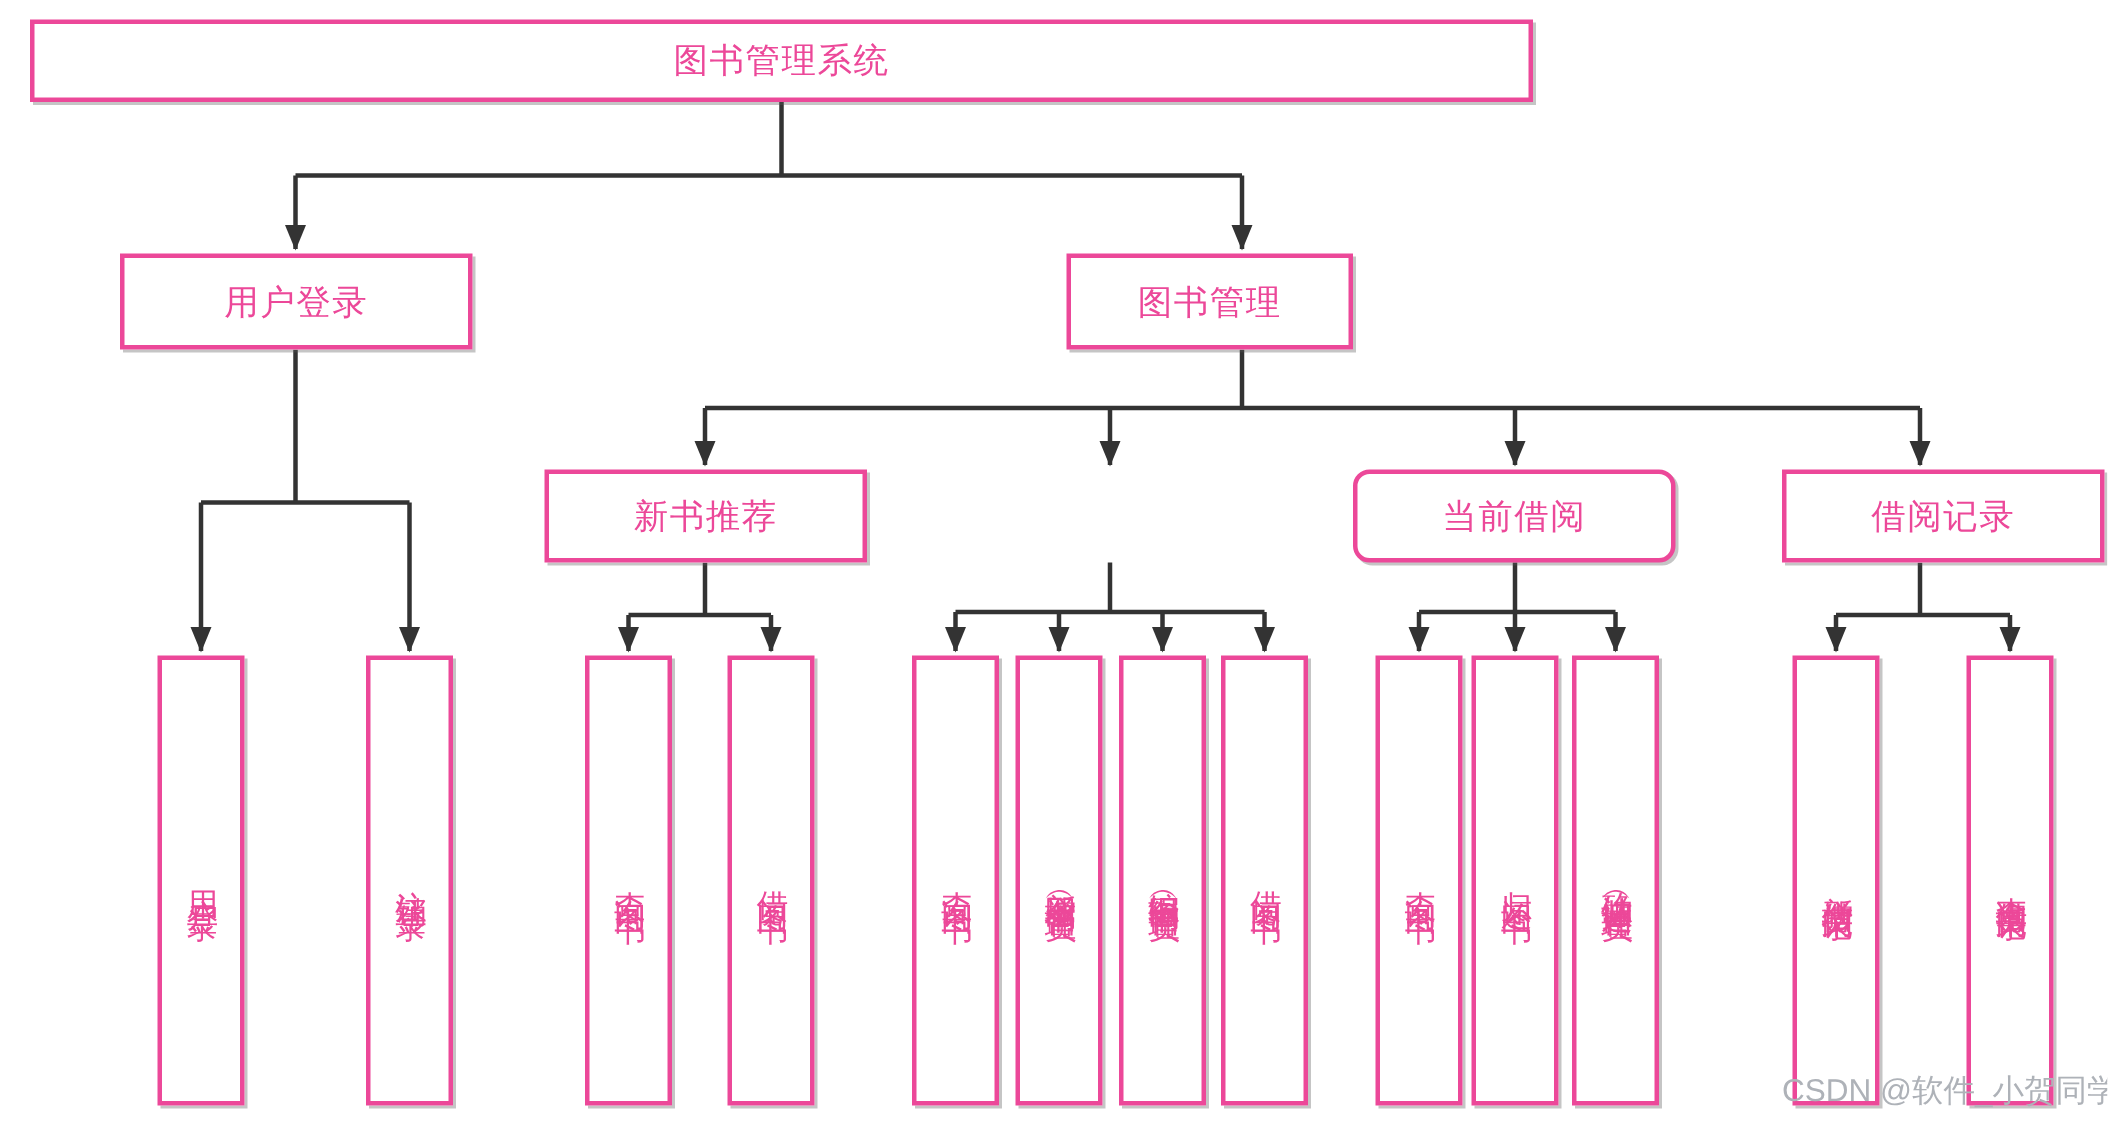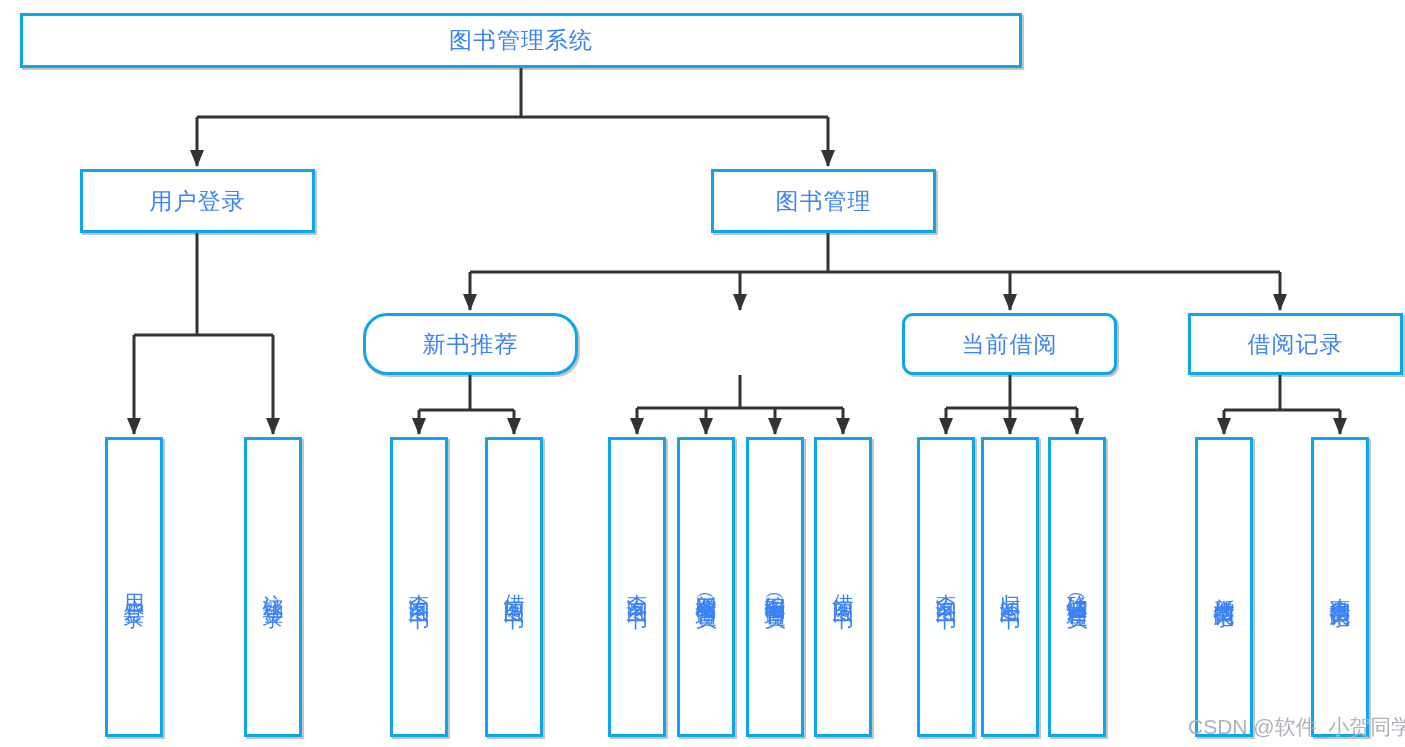--- a/index.html
+++ b/index.html
@@ -22,26 +22,26 @@
   }
   svg.wires path.wire {
     stroke: #333333;
     stroke-width: 3;
     fill: none;
   }
   .hbox, .vbox {
     position: absolute;
     box-sizing: border-box;
     background: #ffffff;
-    border: 3px solid #0ea5e9;
+    border: 3px solid #ec4899;
     box-shadow: 2px 2px 0 rgba(90,90,90,0.35);
     display: flex;
     align-items: center;
     justify-content: center;
-    color: #3b82f6;
+    color: #ec4899;
   }
   .hbox {
     font-size: 23px;
     letter-spacing: 1px;
   }
   .vbox {
     width: 58px;
     top: 437px;
     height: 300px;
   }
@@ -113,23 +113,23 @@
 
     <path class="wire" d="M1280,375 V410"></path>
     <path class="wire" d="M1224,410 H1340"></path>
     <path class="wire" d="M1224,410 V434" marker-end="url(#arrow)"></path>
     <path class="wire" d="M1340,410 V434" marker-end="url(#arrow)"></path>
   </svg>
 
   <div class="hbox" style="left:20px; top:13px; width:1002px; height:55px;">图书管理系统</div>
 
   <div class="hbox" style="left:80px; top:169px; width:235px; height:64px;">用户登录</div>
-  <div class="hbox" style="left:711px; top:169px; width:225px; height:64px;">图书管理</div>
+  <div class="hbox" style="left:711px; top:169px; width:191px; height:64px;">图书管理</div>
 
-  <div class="hbox" style="left:363px; top:313px; width:215px; height:62px;border-radius:24px;">新书推荐</div>
+  <div class="hbox" style="left:363px; top:313px; width:215px; height:62px;">新书推荐</div>
   <div class="hbox" style="left:902px; top:313px; width:215px; height:62px;border-radius:11px;">当前借阅</div>
   <div class="hbox" style="left:1188px; top:313px; width:215px; height:62px;">借阅记录</div>
 
   <div class="vbox" style="left:105px;">
     <span class="vlabel">用户登录</span>
   </div>
   <div class="vbox" style="left:244px;">
     <span class="vlabel">注销登录</span>
   </div>
 

